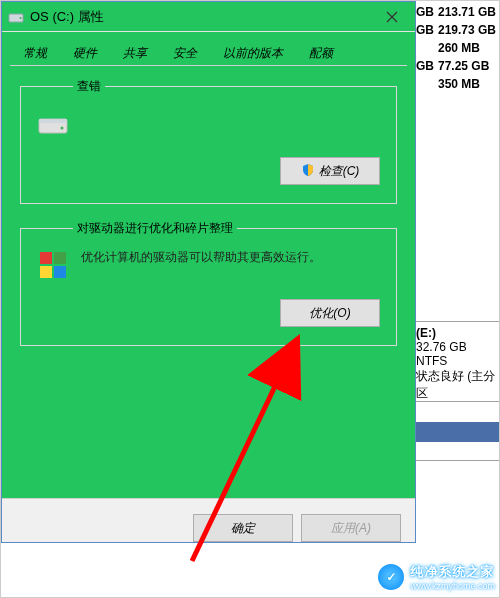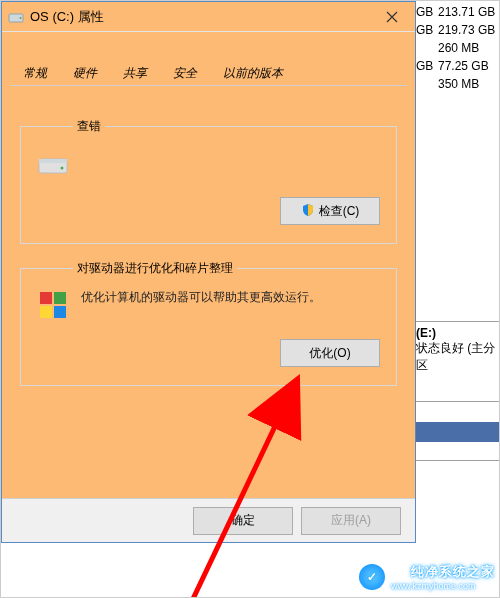--- a/index.html
+++ b/index.html
@@ -16,21 +16,21 @@
   }
   .bg-column {
     position: absolute;
     right: 0; top: 0;
     width: 85px;
     height: 100%;
     padding-top: 2px;
     color: #000;
     font-size: 12px;
   }
-  .bg-row { display:flex; height:18px; line-height:18px; padding-left:2px; }
+  .bg-row { display:flex; height:18px; line-height:18px; padding-left:2px;font-weight:bold; }
   .bg-row span:first-child { width:22px; }
   .bg-panel {
     position:absolute;
     right:0;
     top:320px;
     width:85px;
     border-top:1px solid #a0a0a0;
     padding:4px 2px;
     background:#fff;
   }
@@ -45,26 +45,25 @@
     border-bottom:1px solid #a0a0a0;
     background:linear-gradient(#4a6ea8,#4a6ea8) no-repeat 0 20px/100% 20px,
                #fff;
   }
 
   .dialog {
     position:absolute;
     left:0; top:0;
     width:415px;
     height:542px;
-    background:#fdba74;
+    background:#22c55e;
     border:1px solid #5a8ac6;
     display:flex;
     flex-direction:column;
     z-index:2;
-    gap:20px;
   }
   .titlebar {
     height:30px;
     display:flex;
     align-items:center;
     padding:0 0 0 6px;
     border-bottom:1px solid #e5e5e5;
   }
   .titlebar .drive-icon {
     width:16px; height:16px;
@@ -150,28 +149,29 @@
     background:#e1e1e1;
     border:1px solid #adadad;
     font-size:12px;
     font-family:inherit;
     padding:0 14px;
     display:flex;
     align-items:center;
     justify-content:center;
     gap:4px;
     cursor:pointer;
+    font-style:italic;
   }
 
   .footer {
     height:44px;
     border-top:1px solid #d0d0d0;
     display:flex;
     gap:8px;
-    align-items:center;
+    align-items:flex-end;
     justify-content:flex-end;
     padding:0 14px;
     background:#f0f0f0;
   }
 
   
   .arrow {
     position:absolute;
     z-index:5;
     pointer-events:none;
@@ -188,21 +188,21 @@
     z-index:10;
     color:#fff;
     text-shadow:0 0 4px #0af,0 0 2px #08f;
   }
   .watermark .wm-icon {
     width:26px;height:26px;border-radius:50%;
     background:radial-gradient(circle,#6cf,#08f);
     display:flex;align-items:center;justify-content:center;
     color:#fff;font-weight:bold;
   }
-  .watermark .wm-text .l1{font-size:13px;font-weight:bold;letter-spacing:1px;margin-left:20px;}
+  .watermark .wm-text .l1{font-size:13px;font-weight:bold;letter-spacing:1px;}
   .watermark .wm-text .l2{font-size:9px;opacity:.9;}
 </style>
 </head>
 <body>
 
 <div class="bg-column">
   <div class="bg-row">
       <span>GB</span>
       <span>213.71 GB</span>
     </div>
@@ -218,20 +218,21 @@
       <span>GB</span>
       <span>77.25 GB</span>
     </div>
   <div class="bg-row">
       <span></span>
       <span>350 MB</span>
     </div>
 </div>
 <div class="bg-panel">
   <div class="bold">(E:)</div>
+  <div>32.76 GB NTFS</div>
   <div>状态良好 (主分区</div>
 </div>
 <div class="bg-strip"></div>
 
 <div class="dialog">
 
   <div class="titlebar">
     <span class="drive-icon">
       <svg viewBox="0 0 16 16">
           <rect x="1" y="5" width="14" height="8" rx="1" fill="#cfd8dc" stroke="#90a4ae"></rect>
@@ -246,20 +247,21 @@
     </div>
   </div>
 
   <div class="tabs">
     <div class="tab-strip-line"></div>
     <div class="tab">常规</div>
     <div class="tab">硬件</div>
     <div class="tab">共享</div>
     <div class="tab">安全</div>
     <div class="tab">以前的版本</div>
+    <div class="tab">配额</div>
   </div>
 
   <div class="tab-body">
 
     <fieldset class="group">
       <legend>查错</legend>
       <div class="group-row">
         <div class="icon-slot">
           <svg viewBox="0 0 32 32">
               <rect x="2" y="12" width="28" height="14" rx="2" fill="#e0e0e0" stroke="#bdbdbd"></rect>

